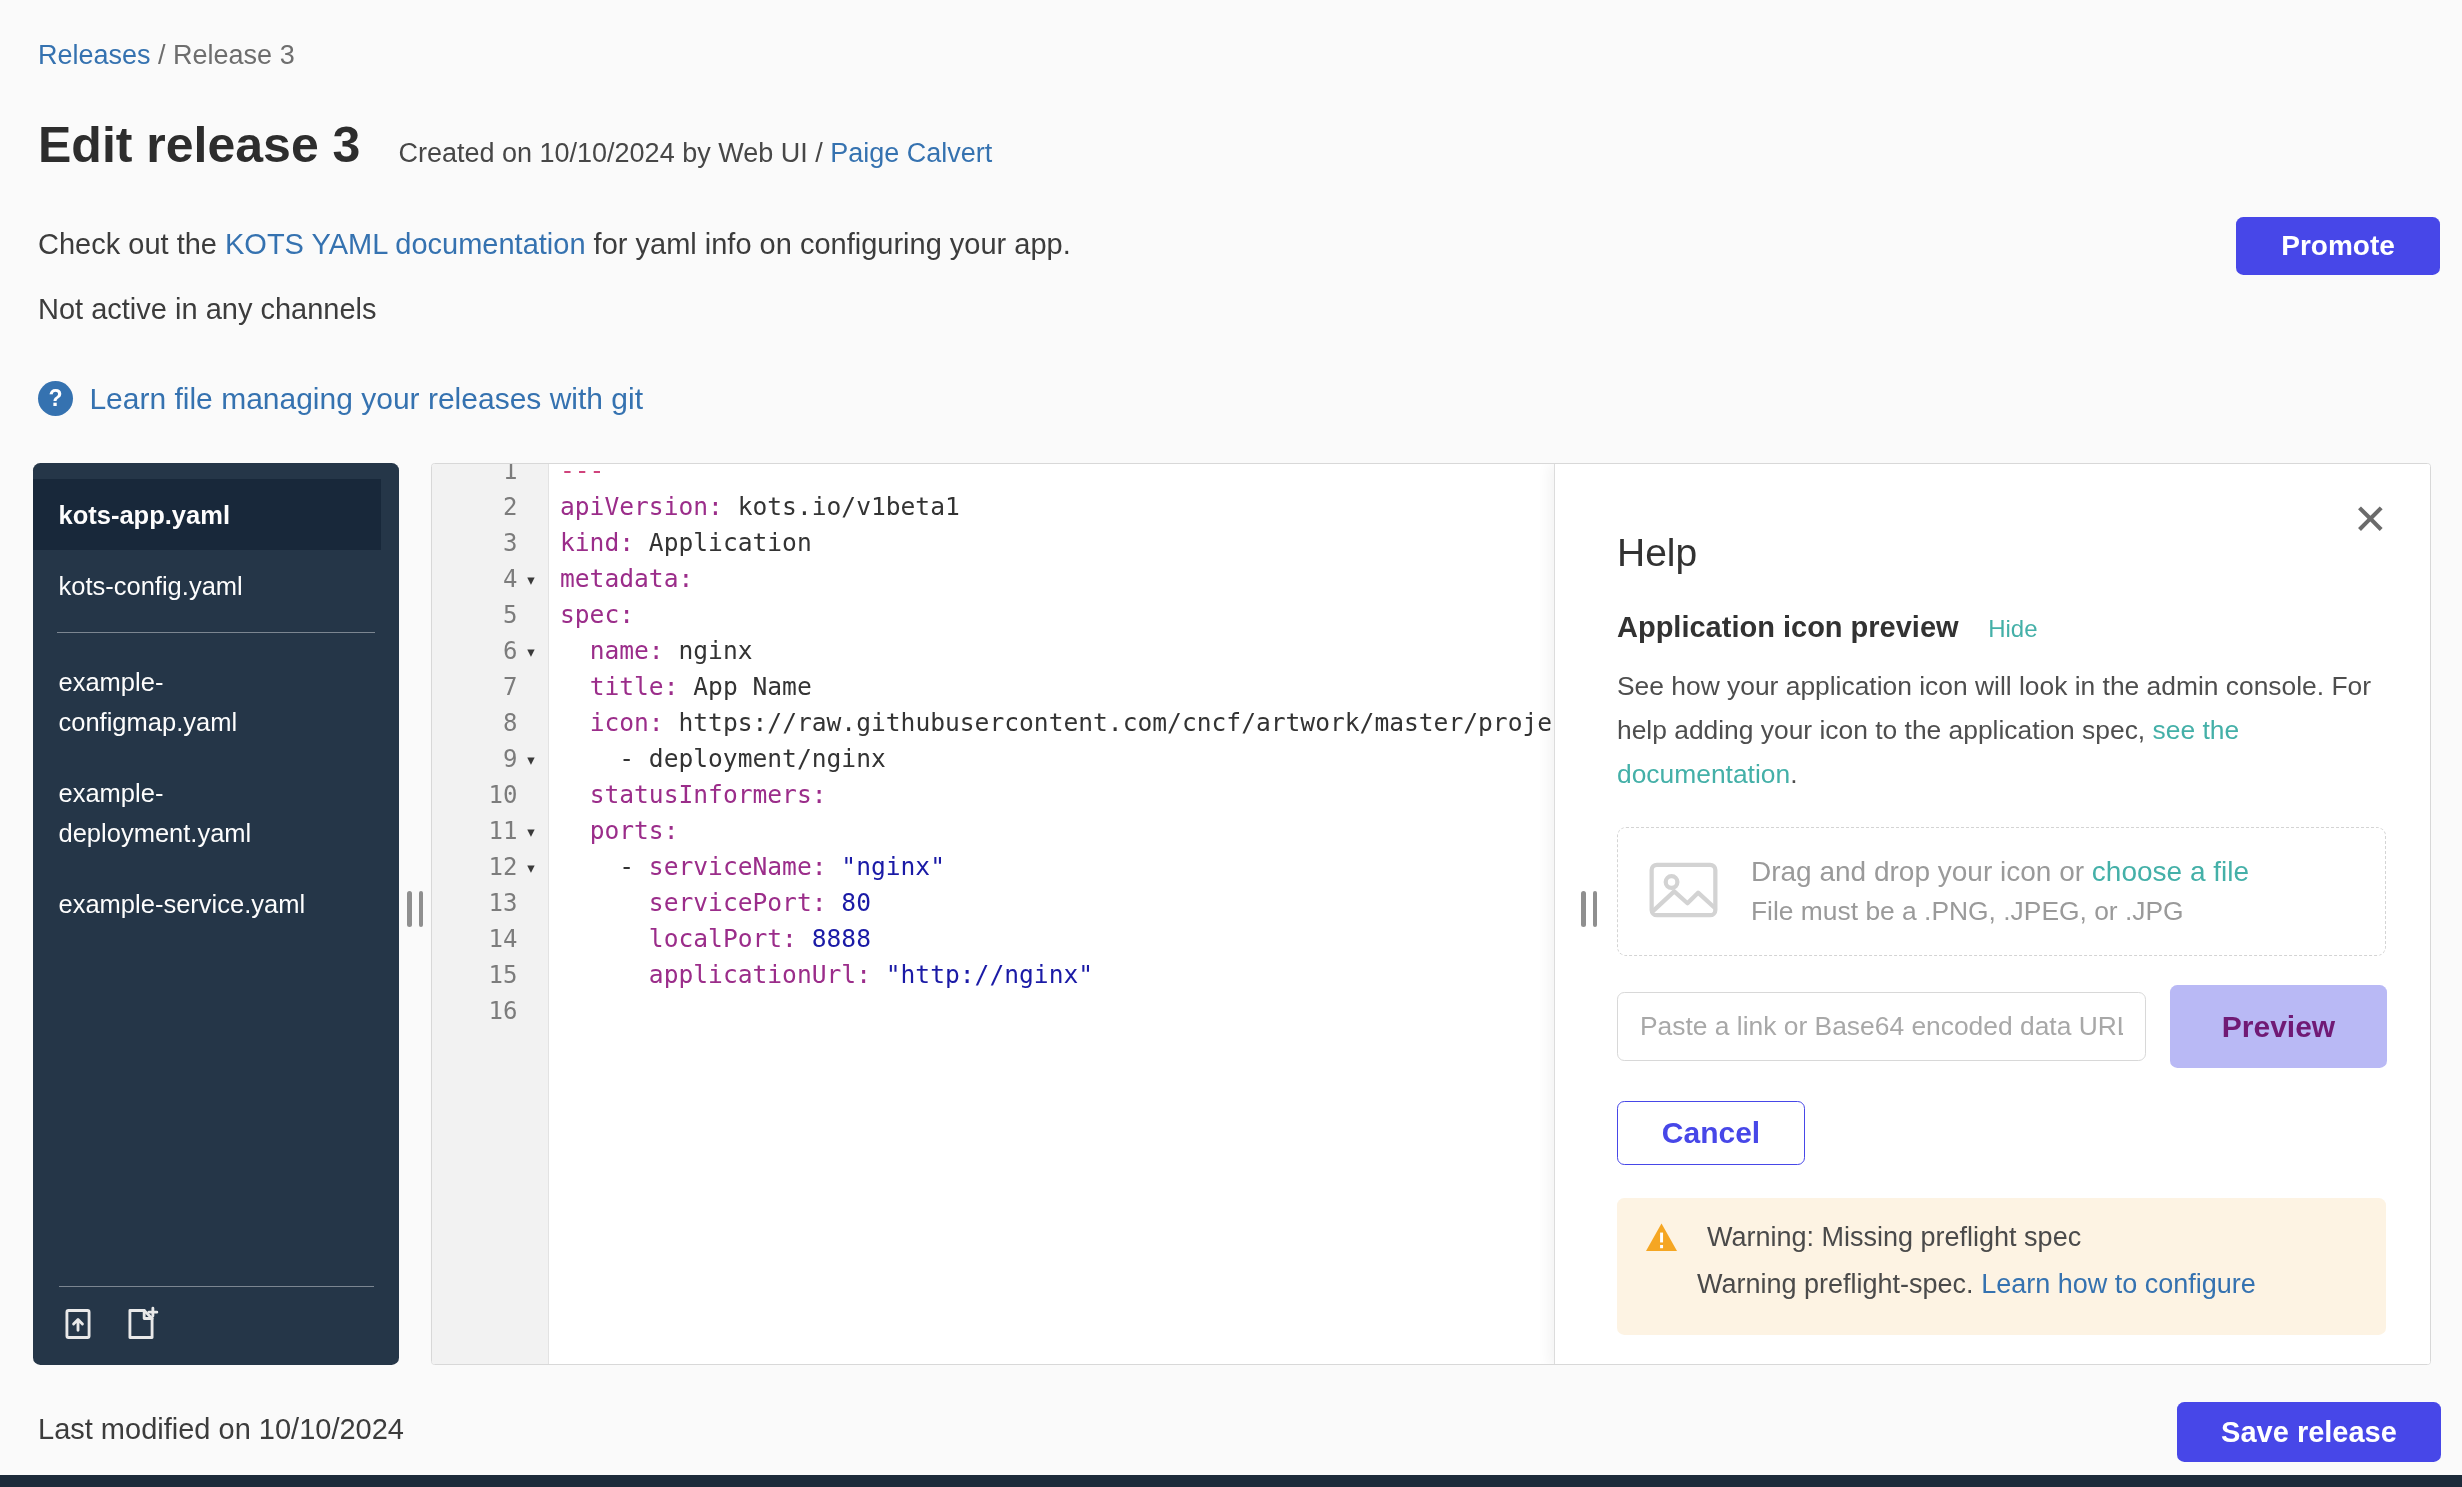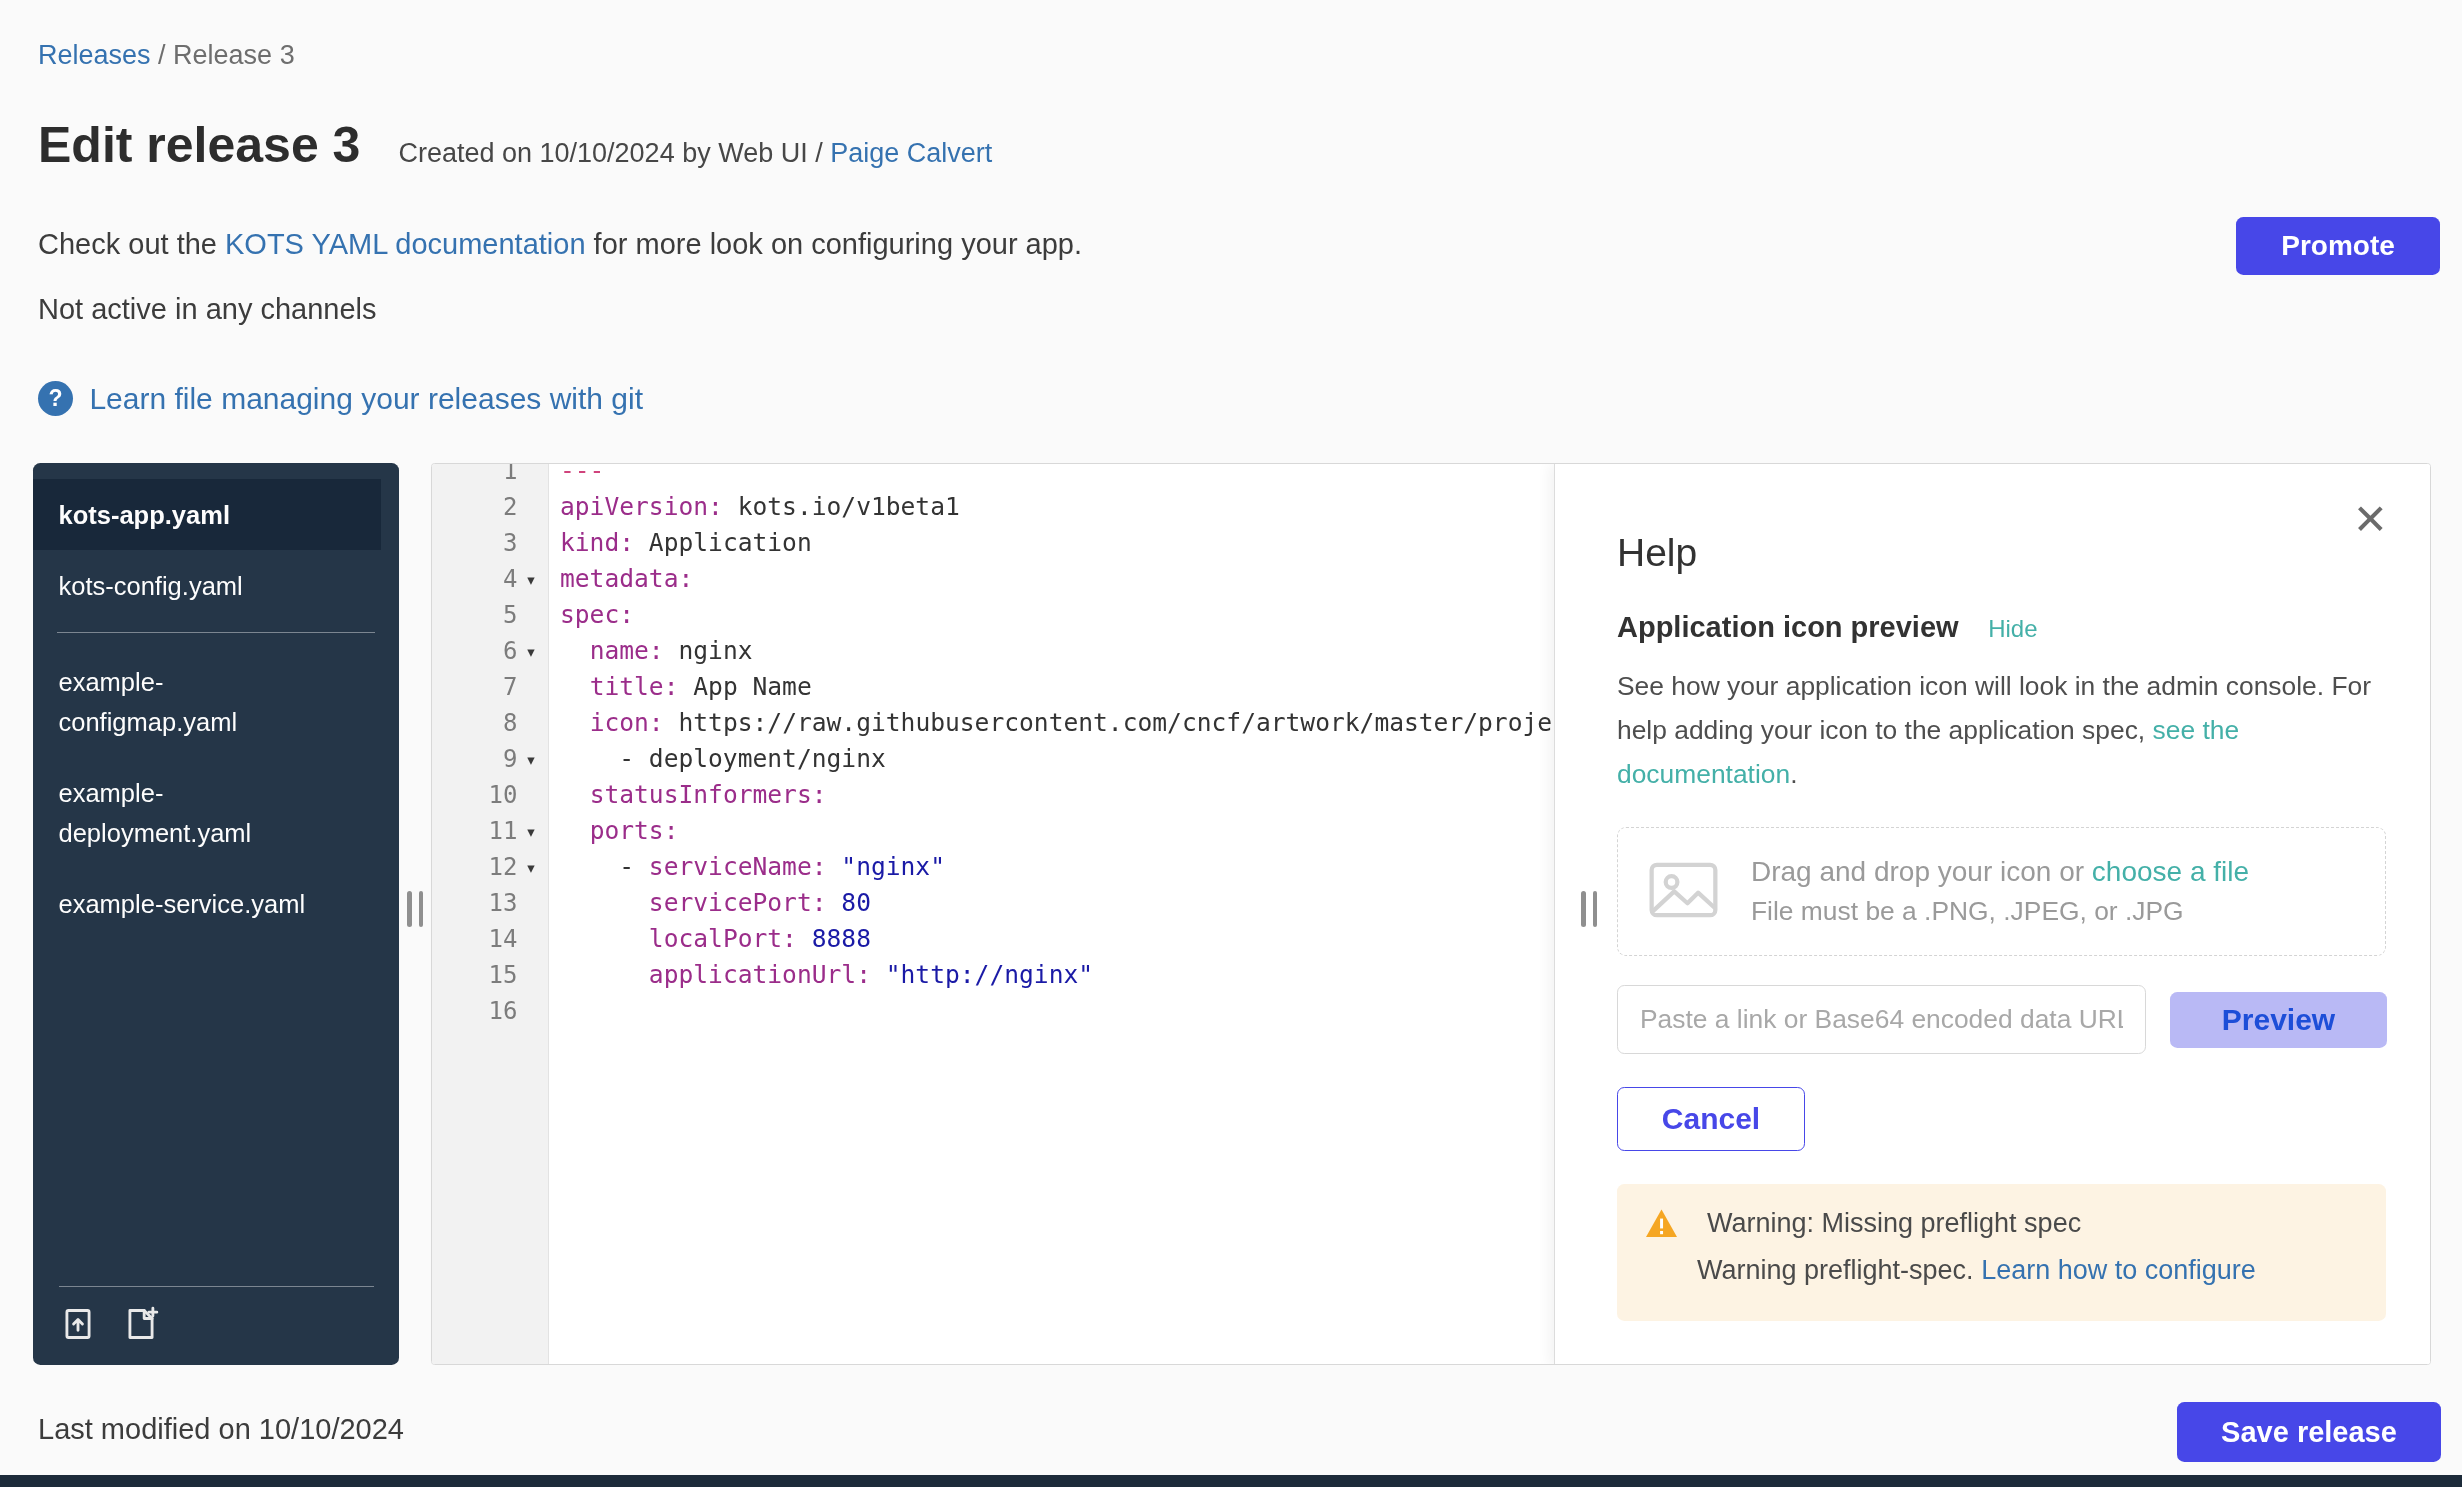--- a/index.html
+++ b/index.html
@@ -96,21 +96,21 @@
     display:flex;align-items:center;padding-left:31px;background:#fff;cursor:pointer;}
   .dz-icon svg{stroke:#d3d3d3;fill:none;stroke-width:1.6;stroke-linecap:round;stroke-linejoin:round;}
   .dz-text{margin-left:33px;}
   .dz-main{font-size:28px;color:#9a9a9a;}
   .dz-main .teal{color:var(--teal-link);}
   .dz-sub{font-size:26.4px;color:#9a9a9a;margin-top:7.3px;}
   .link-row{margin:29px 0 0 62px;display:flex;gap:24px;align-items:center;}
   .icon-url-input{width:529px;height:69px;border:0.9px solid #d8d8d8;border-radius:7.3px;
     font-size:26.4px;padding:0 22px;color:#333;font-family:inherit;background:#fff;}
   .icon-url-input::placeholder{color:#a8a8a8;}
-  .preview-btn{width:217px;height:56px;background:#b9b9f5;color:#1d4ed8;border:none;border-radius:7.3px;
+  .preview-btn{width:217px;height:83px;background:#b9b9f5;color:#701a75;border:none;border-radius:7.3px;
     font-size:30px;font-weight:700;font-family:inherit;cursor:default;}
   .cancel-btn{margin:33px 0 0 62px;width:188px;height:64px;background:#fff;
     border:1.8px solid var(--primary-button);color:var(--primary-button);border-radius:7.3px;
     font-size:30px;font-weight:700;font-family:inherit;cursor:pointer;display:block;}
   .warning-box{margin:33px 0 0 62px;width:769px;height:137px;overflow:hidden;
     background:var(--warning-bg);border-radius:7.3px;padding:24px 27px;}
   .warning-row{display:flex;align-items:center;gap:28px;font-size:27px;color:#4a4a4a;}
   .warning-line2{margin:16.4px 0 0 53px;font-size:27px;color:#4a4a4a;}
   .warning-line2 .blue{color:var(--link-blue);}
 
@@ -135,21 +135,21 @@
   <div class="breadcrumb">
     <a class="bc-link">Releases</a><span class="bc-sep"> / </span><span class="bc-current">Release 3</span>
   </div>
 
   <div class="title-row">
     <h1 class="page-title">Edit release 3</h1>
     <div class="created-info"><span>Created on 10/10/2024 by Web UI / </span><a class="author-link">Paige Calvert</a></div>
   </div>
 
   <div class="doc-line">
-    <span>Check out the </span><a class="doc-link">KOTS YAML documentation</a><span> for more look on configuring your app.</span>
+    <span>Check out the </span><a class="doc-link">KOTS YAML documentation</a><span> for yaml info on configuring your app.</span>
   </div>
 
   <div class="channel-status">Not active in any channels</div>
 
   <div class="git-line">
     <span class="question-icon">?</span>
     <a class="git-link">Learn file managing your releases with git</a>
   </div>
 
   <button class="promote-btn">Promote</button>

